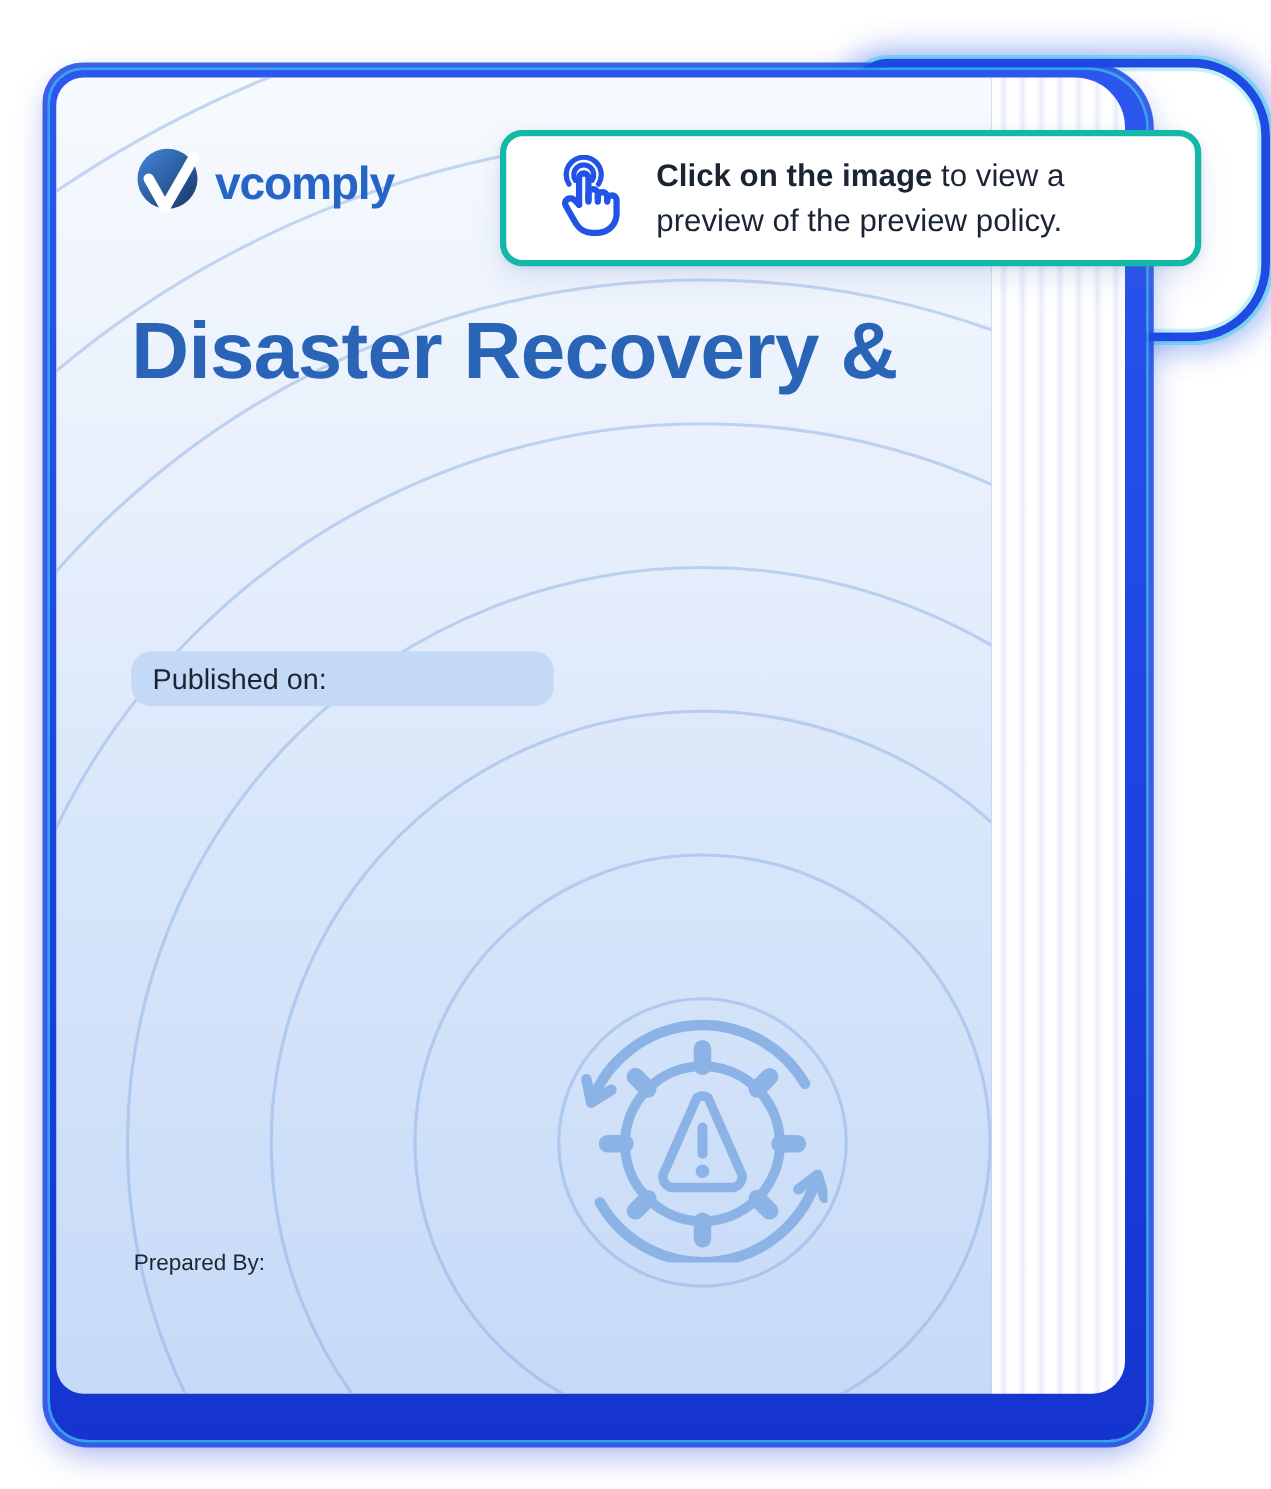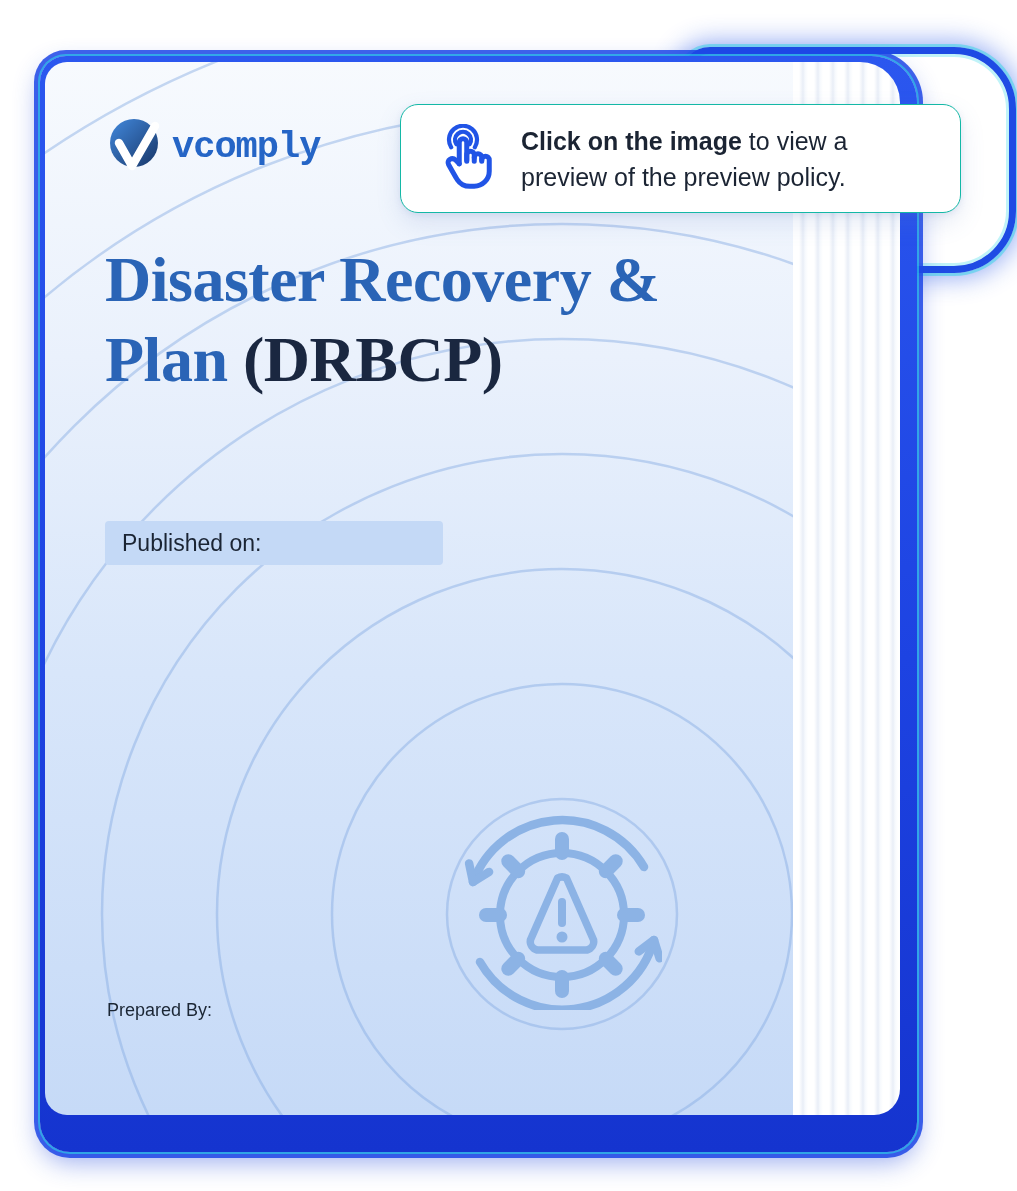--- a/index.html
+++ b/index.html
@@ -31,40 +31,40 @@
     position:absolute;right:0;top:0;width:107px;height:1053px;
     border-radius:0 40px 26px 0;
     background:repeating-linear-gradient(90deg,#ffffff 0px,#ffffff 6px,#e9eef7 10px,#f6f9fd 12px,#ffffff 15px);
   }
   .page{
     position:absolute;left:0;top:0;width:748px;height:1053px;
     border-radius:22px 0 0 22px;overflow:hidden;
     background:linear-gradient(180deg,#f7fafe 0%,#eaf1fc 28%,#d8e6fa 58%,#c6daf7 100%);
   }
   .rings{position:absolute;left:0;top:0;width:748px;height:1053px;}
-  .logo-row{position:absolute;left:60px;top:56px;display:flex;align-items:center;gap:9px;font-family:Liberation Mono, monospace;}
+  .logo-row{position:absolute;left:60px;top:56px;display:flex;align-items:center;gap:9px;}
   .logo-text{font-size:37px;font-weight:700;color:#2565c6;letter-spacing:-1px;}
   .title{
     position:absolute;left:60px;top:178px;width:680px;
-    font-family:Liberation Serif, serif;
+    font-family:Liberation Sans, sans-serif;
     font-weight:700;font-size:64px;line-height:80px;color:#2a64b6;letter-spacing:-0.5px;
   }
   .title .dark{color:#1a2740;}
   .chip{
     position:absolute;left:60px;top:459px;width:338px;height:44px;
-    background:#c4d9f6;border-radius:4px;box-sizing:border-box;
+    background:#c4d9f6;border-radius:16px;box-sizing:border-box;
     display:flex;align-items:center;padding-left:17px;
     font-size:23px;color:#1a2433;
   }
   .gear{position:absolute;left:417px;top:748px;width:200px;height:200px;}
   .prepared-label{position:absolute;left:62px;top:938px;font-size:18px;color:#1b2634;}
   .prepared-name{position:absolute;left:62px;top:972px;font-size:27px;font-weight:700;color:#0f1930;letter-spacing:-0.3px;}
   .tooltip{
     position:absolute;left:400px;top:104px;width:561px;height:109px;
-    background:#ffffff;border:1px solid #14b8a6;border-radius:18px;
+    background:#ffffff;border:5px solid #14b8a6;border-radius:18px;
     box-shadow:0 10px 24px rgba(96,125,190,.16),0 2px 6px rgba(96,125,190,.12);
     box-sizing:border-box;display:flex;align-items:center;gap:26px;
     padding:0 24px 0 36px;z-index:2;
   }
   .tooltip-text{font-size:25px;line-height:36px;color:#1b2433;}
   .tooltip-text b{font-weight:700;}
 </style>
 </head>
 <body>
 
@@ -100,23 +100,20 @@
               </linearGradient>
             </defs>
             <circle cx="29" cy="25" r="24" fill="url(#lg)"></circle>
             <path d="M14,25 L27,48 L50,8" stroke="#ffffff" stroke-width="8.5" fill="none" stroke-linecap="round" stroke-linejoin="round"></path>
           </svg>
           <span class="logo-text">vcomply</span>
         </div>
 
         <div class="title">
           <div><span>Disaster Recovery &amp;</span></div>
-          <div>
-            <span>Plan</span><span class="dark"> (DRBCP)</span>
-          </div>
         </div>
 
         <div class="chip">
           <span>Published on:</span>
         </div>
 
         <svg class="gear" viewBox="0 0 200 200" fill="none">
           <g stroke="#8cb3e5">
 
             <circle cx="100" cy="105" r="62" stroke-width="8"></circle>

